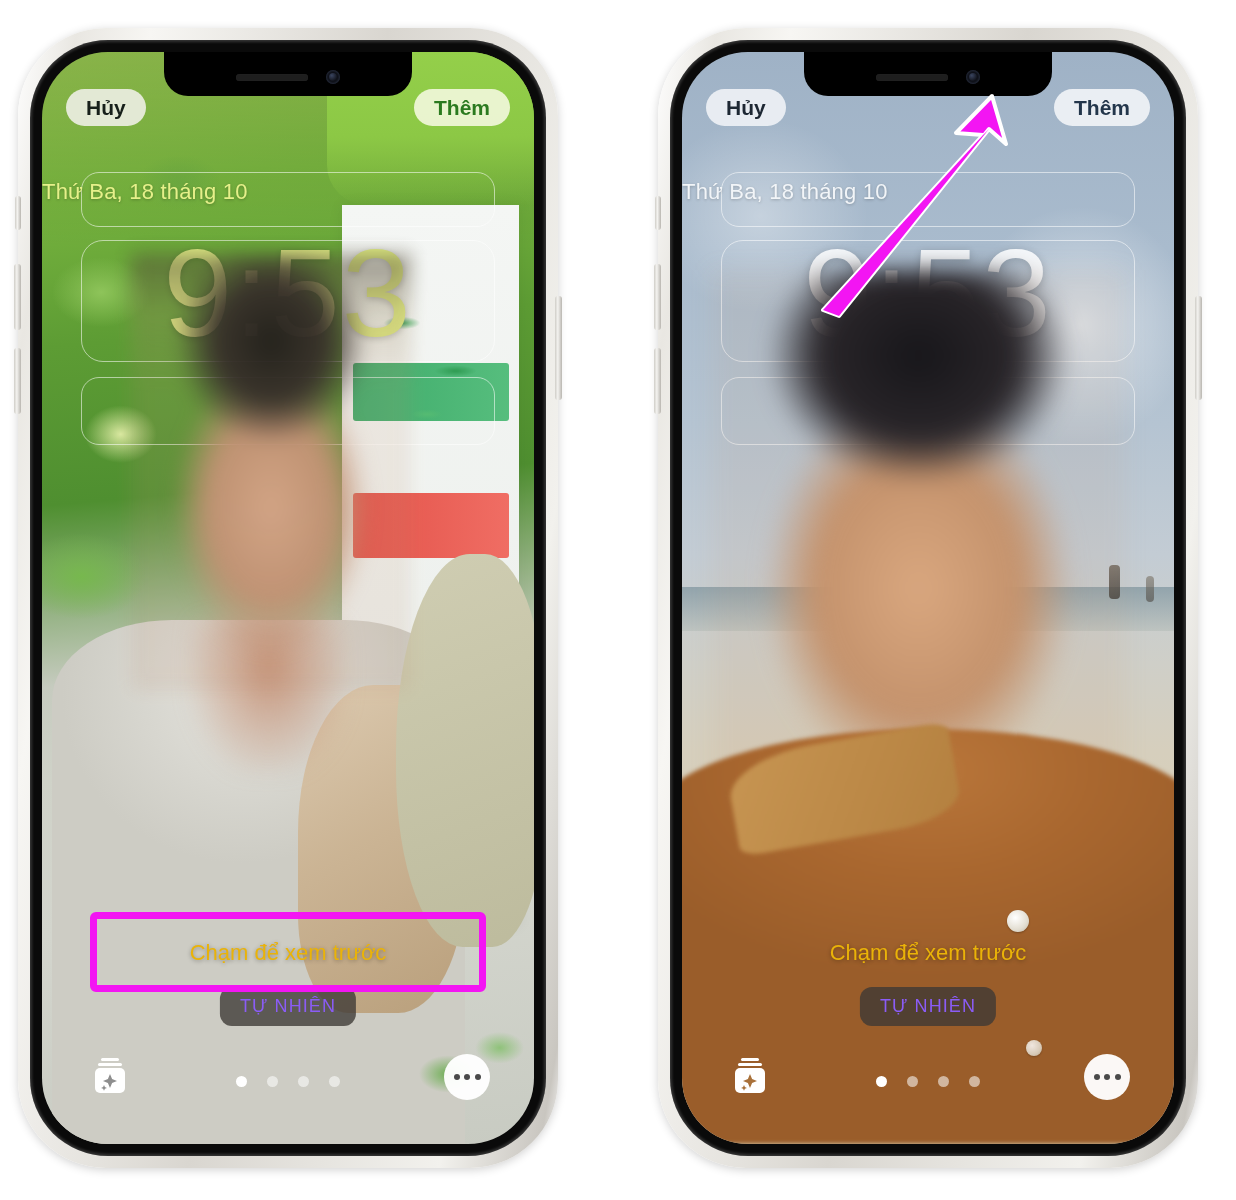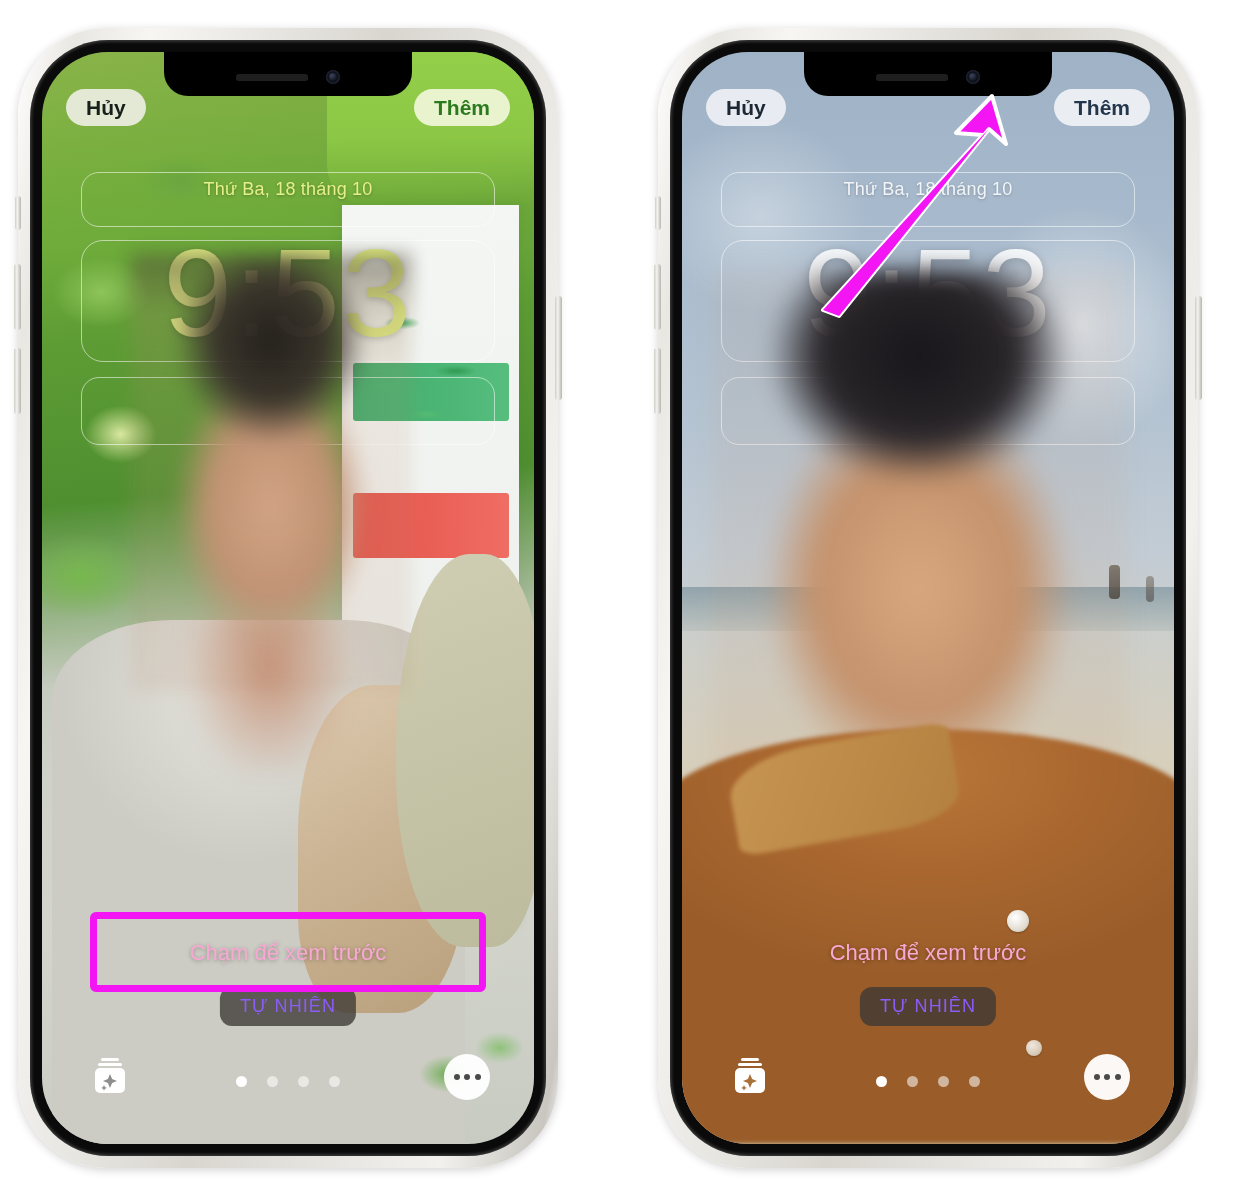--- a/index.html
+++ b/index.html
@@ -187,22 +187,22 @@
     border: 1.6px solid rgba(255,255,255,.55);
     border-radius: 18px;
   }
   .date-box  { left: 8%; right: 8%; top: 11.0%; height: 5.0%; }
   .time-box  { left: 8%; right: 8%; top: 17.2%; height: 11.2%; border-radius: 22px; }
   .under-box { left: 8%; right: 8%; top: 29.8%; height: 6.2%; border-radius: 18px; }
 
   .date-text {
     position: absolute;
     left: 0; right: 0; top: 11.6%;
-    text-align: center;
-    font-size: 18px;
+    text-align: left;
+    font-size: 22px;
     letter-spacing: .2px;
     font-weight: 400;
   }
   .time-text {
     position: absolute;
     left: 0; right: 0; top: 16.0%;
     text-align: center;
     font-size: 124px;
     font-weight: 300;
     letter-spacing: 2px;
@@ -292,21 +292,21 @@
     background: linear-gradient(180deg,#94cf4a 0%,#8cc845 55%, rgba(140,200,69,0) 100%);
     border-bottom-left-radius: 40px;
   }
 
   
   .bottom { position: absolute; z-index: 55; left: 0; right: 0; bottom: 0; }
 
   .tap-hint {
     position: absolute; left: 0; right: 0; bottom: 178px;
     text-align: center;
-    color: #f9a8d4;
+    color: #eab308;
     font-size: 22px;
     font-weight: 500;
     text-shadow: 0 1px 4px rgba(0,0,0,.35);
   }
   .style-chip {
     position: absolute; left: 50%; transform: translateX(-50%);
     bottom: 118px;
     background: rgba(60,57,53,.78);
     color: #8b5cf6;
     font-size: 18px;

